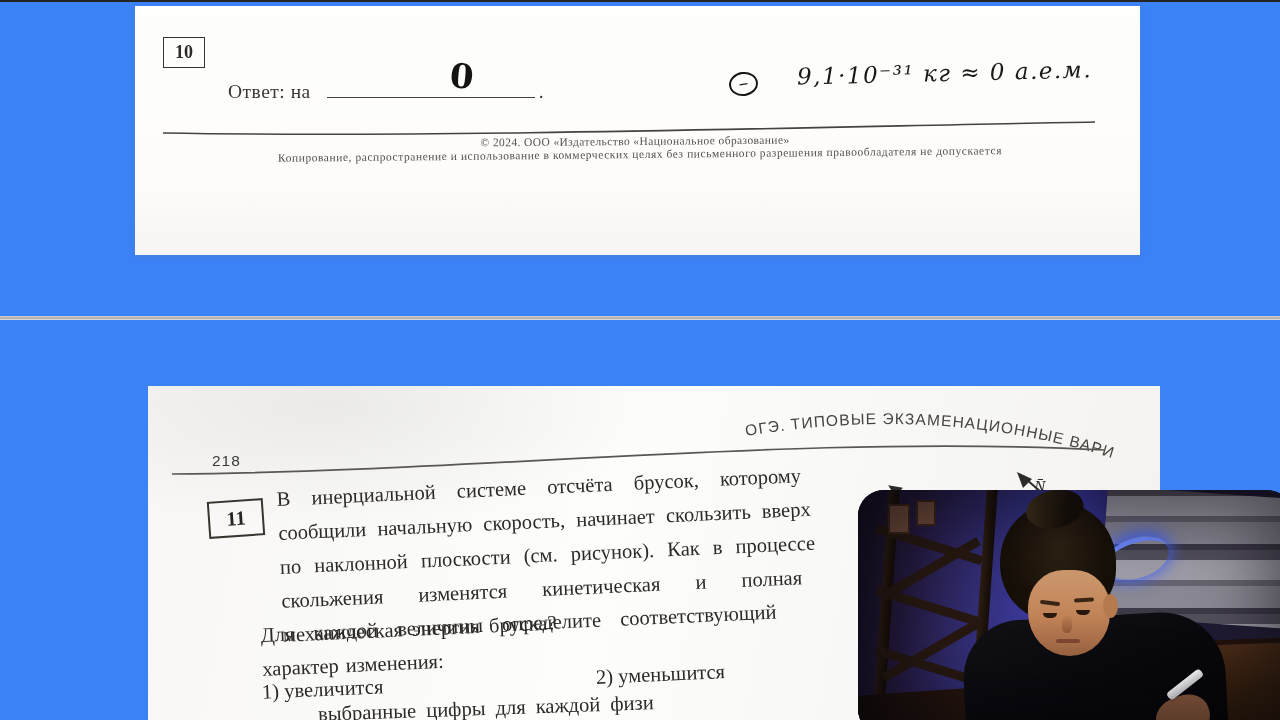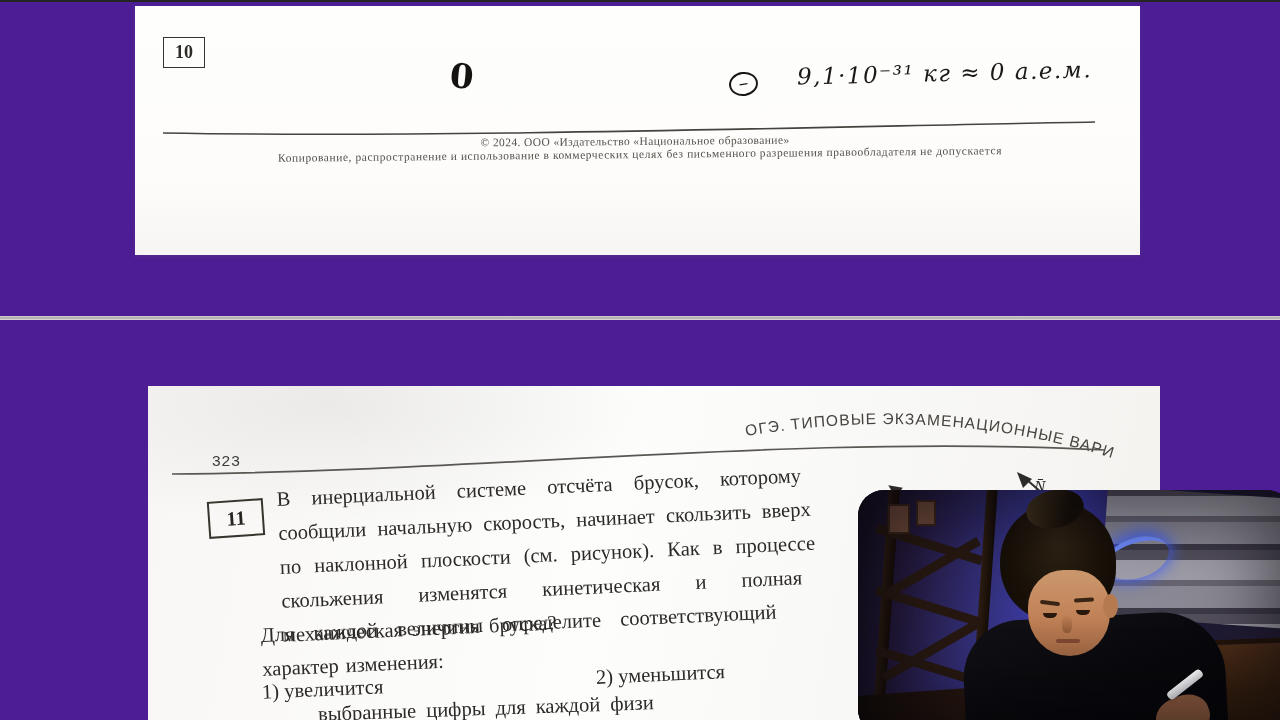--- a/index.html
+++ b/index.html
@@ -1,19 +1,19 @@
 <!DOCTYPE html>
 <html><head>
 <meta charset="utf-8">
 <style>
   * { margin:0; padding:0; box-sizing:border-box; }
   html,body { background:#ffffff; }
   .stage {
     position:relative; width:1280px; height:720px; overflow:hidden;
-    background:#4c1d95;
+    background:#3b82f6;
     font-family:"Liberation Serif","DejaVu Serif",serif;
     text-decoration:underline;
   }
   .top-edge-line { position:absolute; left:0; top:0; width:1280px; height:2px; background:#242424; }
 
   
   .sheet-top {
     position:absolute; left:135px; top:6px; width:1005px; height:249px;
     background:linear-gradient(180deg,#fefefd 0%,#fdfcfb 70%,#f6f5f3 100%);
     box-shadow:0 2px 6px rgba(120,115,110,0.18);
@@ -206,20 +206,25 @@
 <body>
 
 <div class="stage">
   <div class="top-edge-line"></div>
 
   <section class="sheet-top">
     <div class="qbox qbox10">
       <span>10</span>
     </div>
 
+    <div class="answer-row">
+      <span class="answer-label">Ответ: на</span>
+      <span class="answer-line"></span>
+      <span class="answer-dot">.</span>
+    </div>
     <span class="hw hw-zero">0</span>
 
     <span class="hw-minus-circle">
       <span>−</span>
     </span>
     <span class="hw hw-note">9,1·10⁻³¹ кг ≈ 0 а.е.м.</span>
 
     <svg class="copy-rule" viewBox="0 0 950 26" preserveAspectRatio="none">
       <path d="M8,17 C300,22 700,10 940,6" stroke="#46433e" stroke-width="1.6" fill="none"></path>
     </svg>
@@ -230,21 +235,21 @@
   <div class="mid-divider"></div>
 
   <section class="sheet-bottom">
     <svg class="running-head-svg" viewBox="0 0 380 62">
       <path id="rhPath" d="M6,32 Q200,0 372,54" fill="none"></path>
       <text class="rh-text"><textPath href="#rhPath">ОГЭ. ТИПОВЫЕ ЭКЗАМЕНАЦИОННЫЕ ВАРИАНТЫ</textPath></text>
     </svg>
     <svg class="head-rule" viewBox="0 0 960 52" preserveAspectRatio="none">
       <path d="M12,48 C320,46 640,8 945,24" stroke="#5a5752" stroke-width="1.7" fill="none"></path>
     </svg>
-    <span class="page-num">323</span>
+    <span class="page-num">218</span>
 
     <div class="qbox qbox11">
       <span>11</span>
     </div>
 
     <div class="q11-lines">
       <div class="qline">В инерциальной системе отсчёта брусок, которому</div>
       <div class="qline">сообщили начальную скорость, начинает скользить вверх</div>
       <div class="qline">по наклонной плоскости (см. рисунок). Как в процессе</div>
       <div class="qline">скольжения изменятся кинетическая и полная</div>

